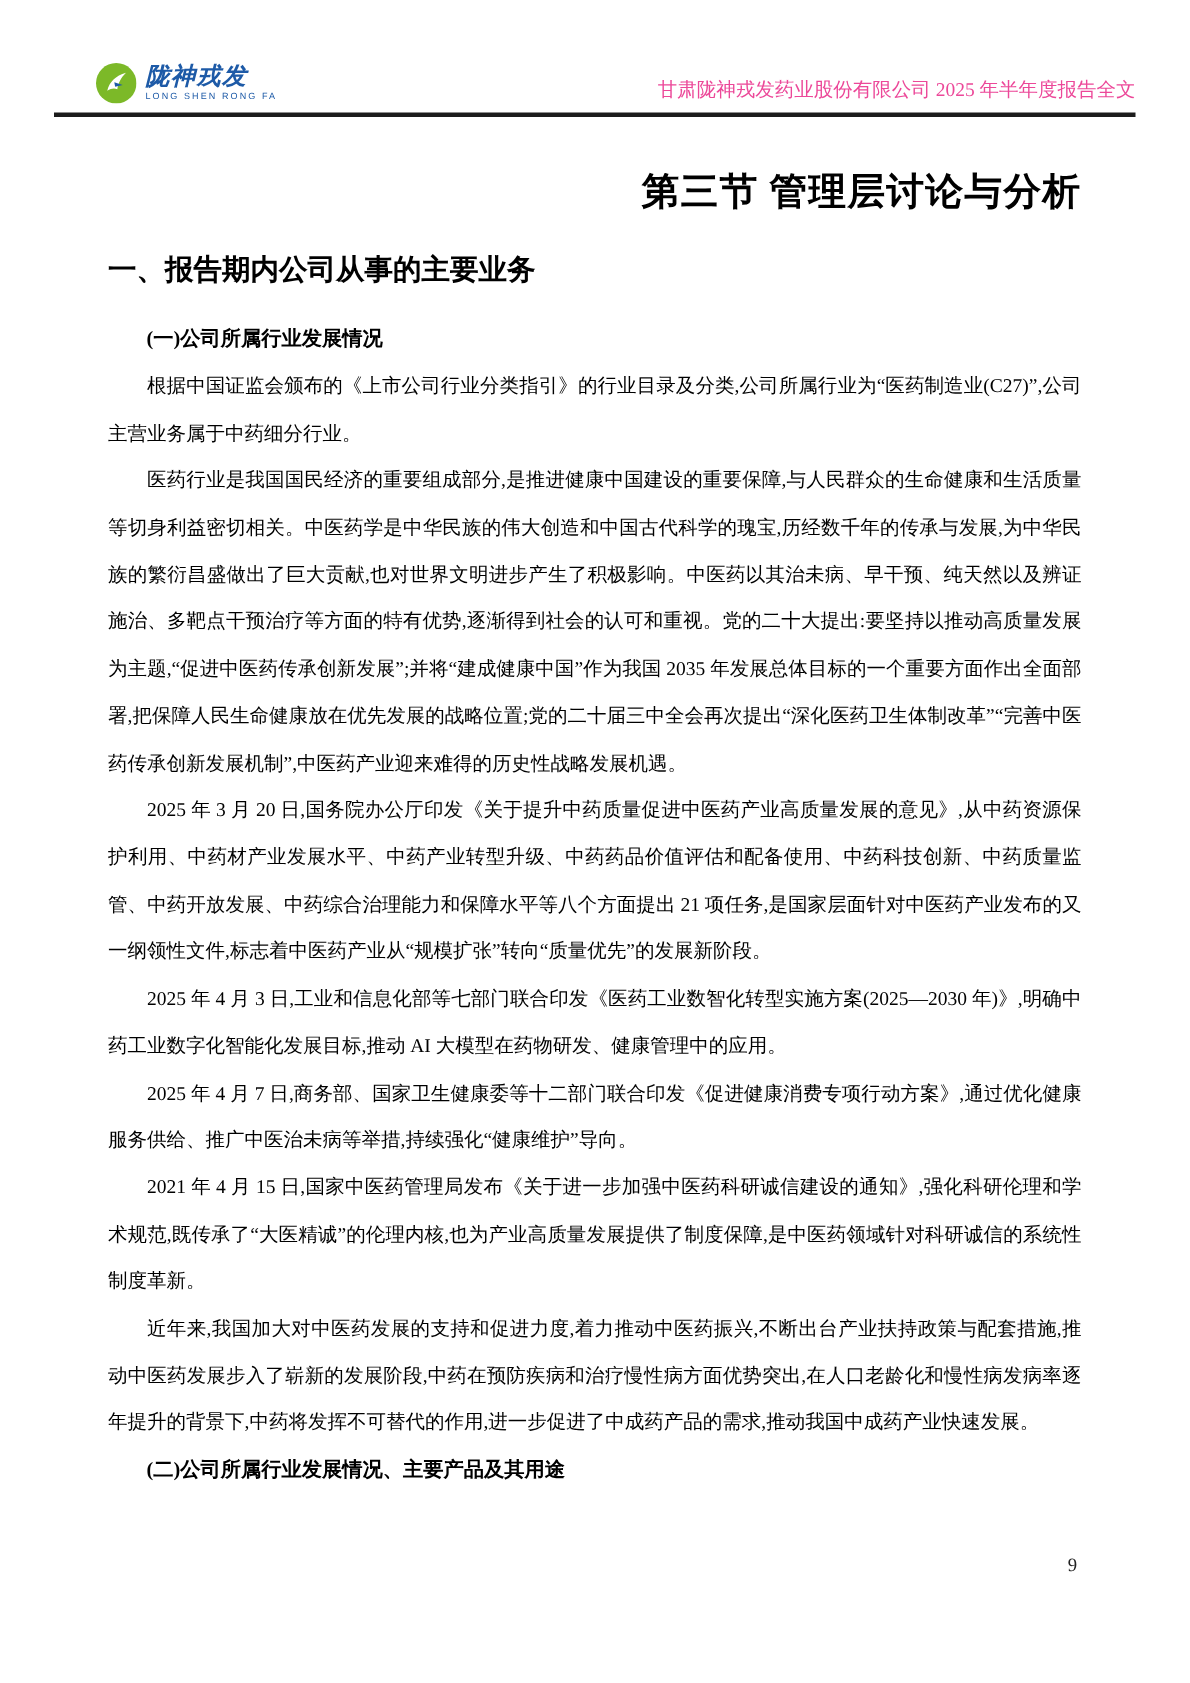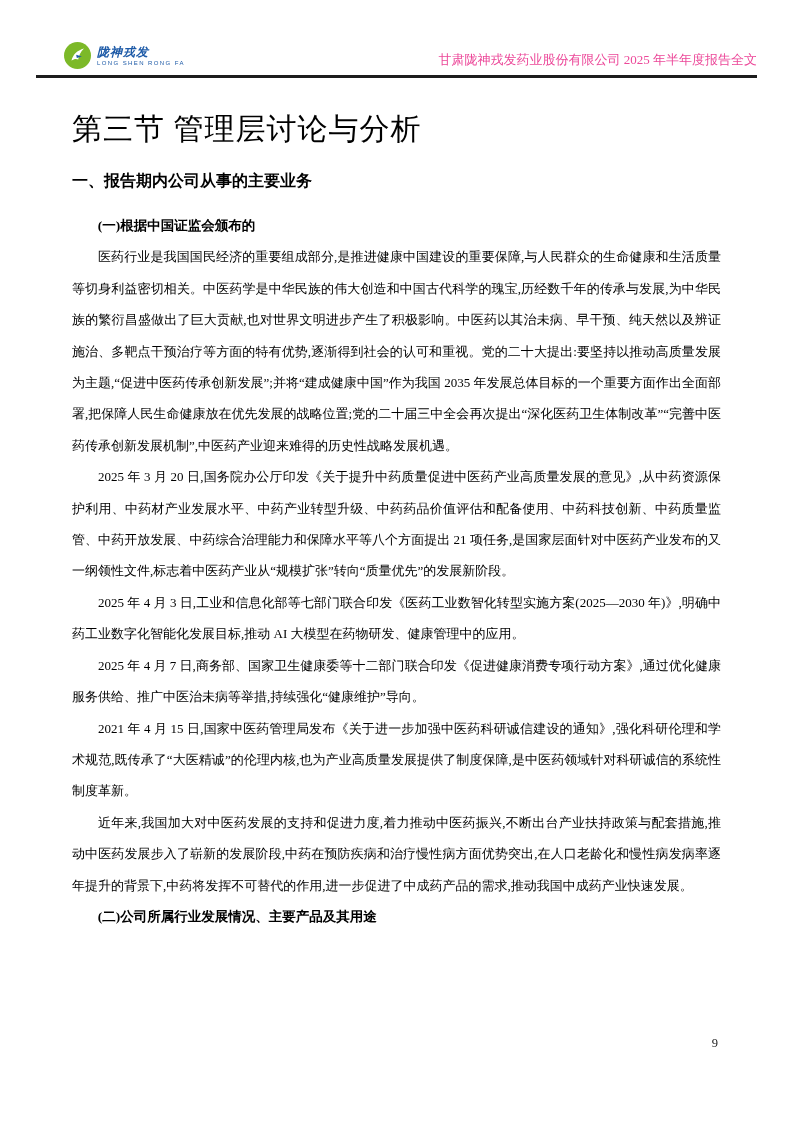--- a/index.html
+++ b/index.html
@@ -19,37 +19,37 @@
     box-sizing:border-box;
     border-bottom:3px solid #1c1c1c;
     display:flex; align-items:flex-end; justify-content:space-between;
     padding-bottom:6px;
   }
   .logo { display:flex; align-items:center; gap:6px; margin-left:28px; }
   .logo-badge { width:27px; height:27px; display:block; }
   .logo-text { display:flex; flex-direction:column; line-height:1; }
   .brand-cn {
     font-family:"Liberation Sans","DejaVu Sans",sans-serif;
-    font-size:12px; font-weight:bold; font-style:italic;
+    font-size:16px; font-weight:bold; font-style:italic;
     color:#1d5aa7; letter-spacing:1px; white-space:nowrap;
   }
   .brand-en {
     font-family:"Liberation Sans","DejaVu Sans",sans-serif;
     font-size:6px; color:#1d5aa7; letter-spacing:1.4px; margin-top:2px;
     white-space:nowrap;
   }
   .header-title { font-size:13px; color:#ec4899; white-space:nowrap; }
 
   
   .main { position:absolute; left:72px; right:72px; top:77px; }
   .doc-title {
-    text-align:left; font-weight:normal; font-size:30px; line-height:30px;
+    text-align:right; font-weight:bold; font-size:25px; line-height:30px;
     margin:37px 0 0; letter-spacing:1px;
   }
-  .h2 { font-size:16px; font-weight:bold; line-height:22px; margin:26px 0 0; }
+  .h2 { font-size:19px; font-weight:bold; line-height:22px; margin:26px 0 0; }
   .sub-heading {
     font-size:13.5px; font-weight:bold; line-height:31.4px; margin:0;
     padding-left:1.9em;
   }
   .sub-heading.first { margin-top:18px; }
   p.body {
     font-size:13px; line-height:31.4px; margin:0;
     text-indent:2em; text-align:justify;
   }
 
@@ -77,22 +77,23 @@
       </div>
     </div>
     <div class="header-title">甘肃陇神戎发药业股份有限公司 2025 年半年度报告全文</div>
   </header>
 
   <main class="main">
     <h1 class="doc-title">第三节 管理层讨论与分析</h1>
 
     <h2 class="h2">一、报告期内公司从事的主要业务</h2>
 
-    <h3 class="sub-heading first">(一)根据中国证监会颁布的</h3>
+    <h3 class="sub-heading first">(一)公司所属行业发展情况</h3>
 
+    <p class="body">根据中国证监会颁布的《上市公司行业分类指引》的行业目录及分类,公司所属行业为“医药制造业(C27)”,公司主营业务属于中药细分行业。</p>
     <p class="body">医药行业是我国国民经济的重要组成部分,是推进健康中国建设的重要保障,与人民群众的生命健康和生活质量等切身利益密切相关。中医药学是中华民族的伟大创造和中国古代科学的瑰宝,历经数千年的传承与发展,为中华民族的繁衍昌盛做出了巨大贡献,也对世界文明进步产生了积极影响。中医药以其治未病、早干预、纯天然以及辨证施治、多靶点干预治疗等方面的特有优势,逐渐得到社会的认可和重视。党的二十大提出:要坚持以推动高质量发展为主题,“促进中医药传承创新发展”;并将“建成健康中国”作为我国 2035 年发展总体目标的一个重要方面作出全面部署,把保障人民生命健康放在优先发展的战略位置;党的二十届三中全会再次提出“深化医药卫生体制改革”“完善中医药传承创新发展机制”,中医药产业迎来难得的历史性战略发展机遇。</p>
     <p class="body">2025 年 3 月 20 日,国务院办公厅印发《关于提升中药质量促进中医药产业高质量发展的意见》,从中药资源保护利用、中药材产业发展水平、中药产业转型升级、中药药品价值评估和配备使用、中药科技创新、中药质量监管、中药开放发展、中药综合治理能力和保障水平等八个方面提出 21 项任务,是国家层面针对中医药产业发布的又一纲领性文件,标志着中医药产业从“规模扩张”转向“质量优先”的发展新阶段。</p>
     <p class="body">2025 年 4 月 3 日,工业和信息化部等七部门联合印发《医药工业数智化转型实施方案(2025—2030 年)》,明确中药工业数字化智能化发展目标,推动 AI 大模型在药物研发、健康管理中的应用。</p>
     <p class="body">2025 年 4 月 7 日,商务部、国家卫生健康委等十二部门联合印发《促进健康消费专项行动方案》,通过优化健康服务供给、推广中医治未病等举措,持续强化“健康维护”导向。</p>
     <p class="body">2021 年 4 月 15 日,国家中医药管理局发布《关于进一步加强中医药科研诚信建设的通知》,强化科研伦理和学术规范,既传承了“大医精诚”的伦理内核,也为产业高质量发展提供了制度保障,是中医药领域针对科研诚信的系统性制度革新。</p>
     <p class="body">近年来,我国加大对中医药发展的支持和促进力度,着力推动中医药振兴,不断出台产业扶持政策与配套措施,推动中医药发展步入了崭新的发展阶段,中药在预防疾病和治疗慢性病方面优势突出,在人口老龄化和慢性病发病率逐年提升的背景下,中药将发挥不可替代的作用,进一步促进了中成药产品的需求,推动我国中成药产业快速发展。</p>
 
     <h3 class="sub-heading">(二)公司所属行业发展情况、主要产品及其用途</h3>
 
   </main>

